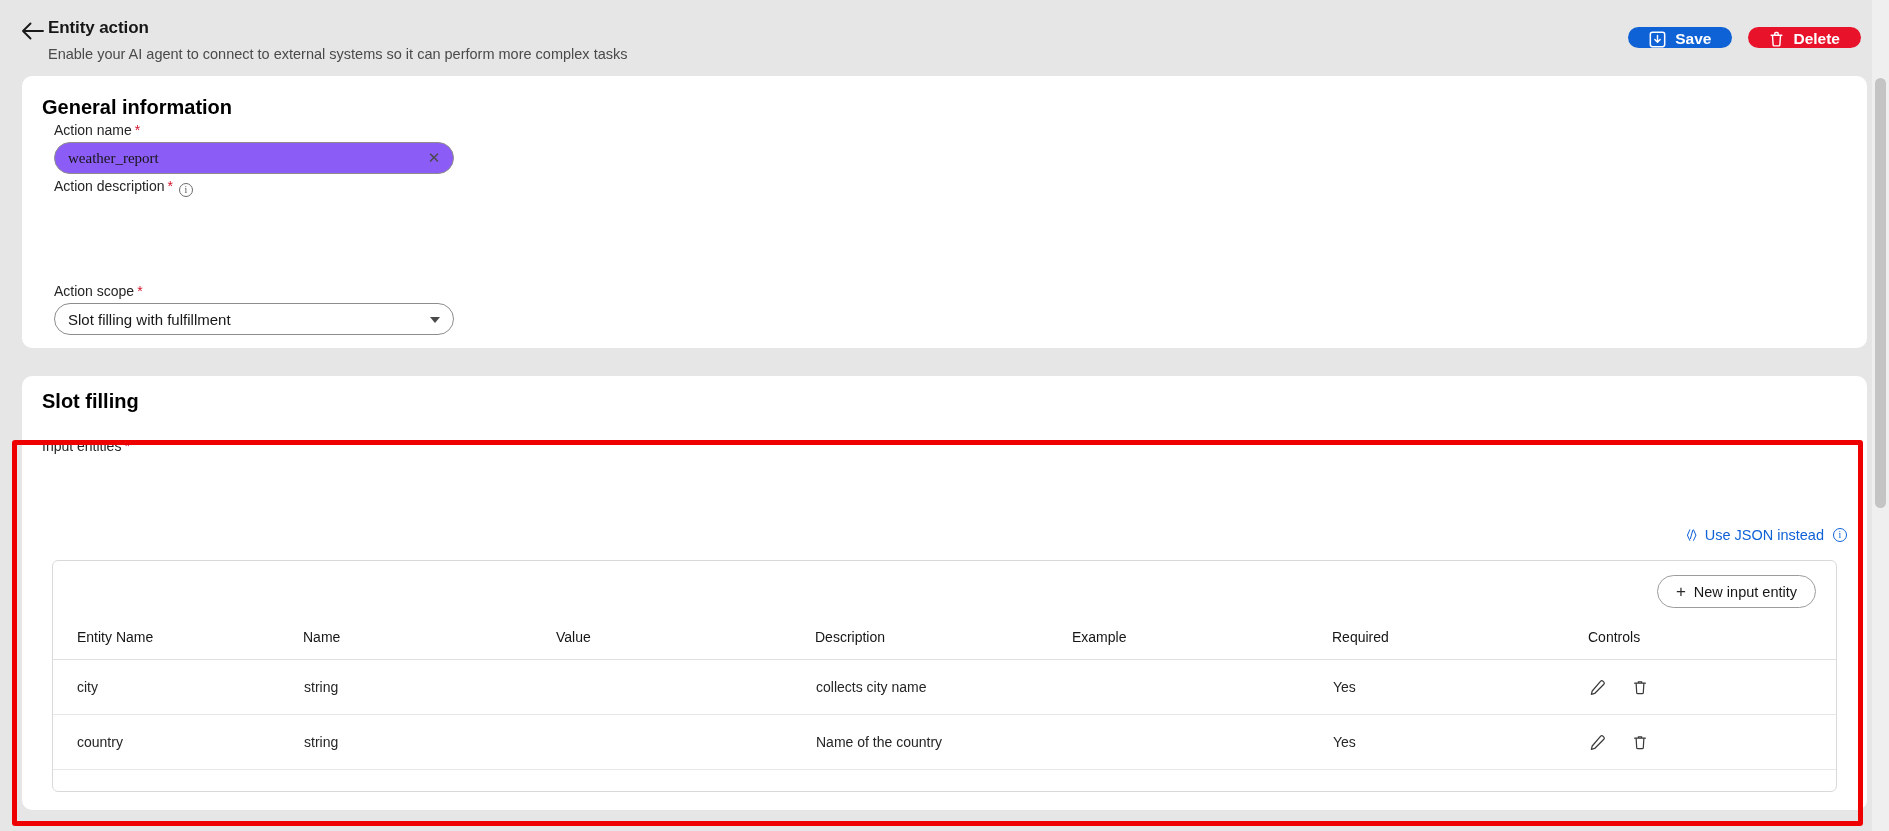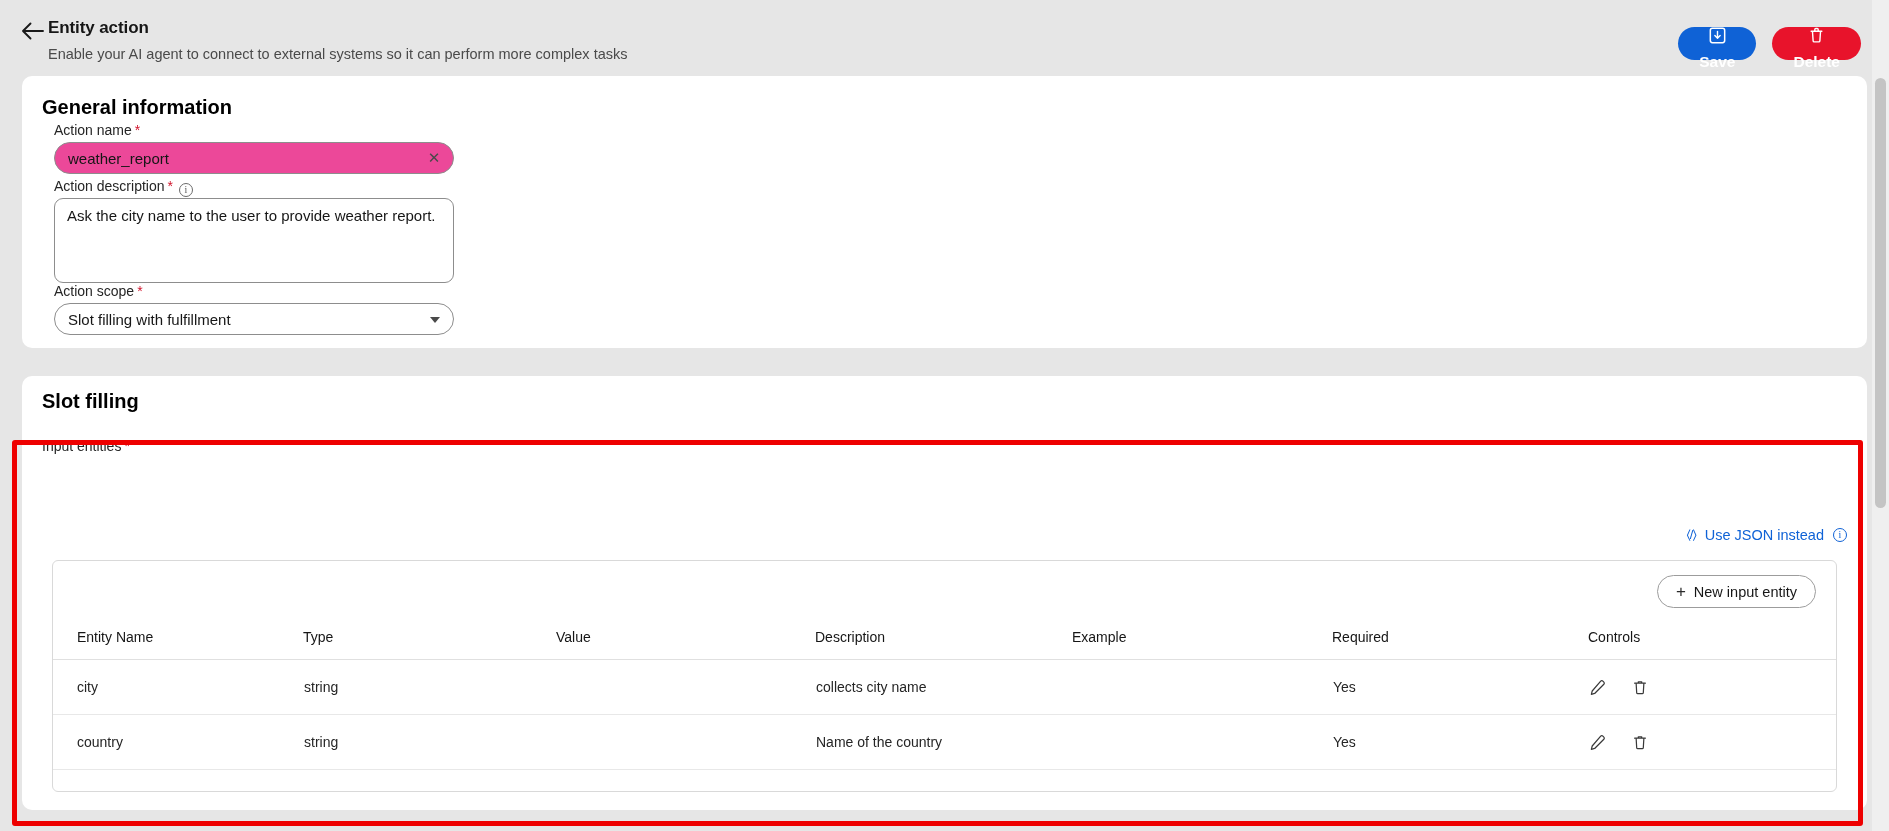--- a/index.html
+++ b/index.html
@@ -17,25 +17,24 @@
   .back-arrow {
     position: absolute; left: 20px; top: 20px; width: 26px; height: 22px;
     color: #1a1a1a; cursor: pointer; display: flex; align-items: center; justify-content: center;
   }
   .title-row { position: absolute; left: 48px; top: 18px; }
   .page-title { font-size: 17px; font-weight: bold; color: #161616; letter-spacing: -0.1px; }
   .page-subtitle { position: absolute; left: 48px; top: 46px; font-size: 14.5px; color: #4a4a4a; }
 
   .header-actions { position: absolute; right: 28px; top: 27px; display: flex; gap: 16px; align-items: center; }
   .btn {
-    display: inline-flex; align-items: center; gap: 9px;
-    height: 33px; padding: 0 21px; border-radius: 18px;
+    display: inline-flex; align-items: flex-end; gap: 9px;
+    height: 21px; padding: 0 21px; border-radius: 18px;
     font-size: 15.5px; font-weight: bold; color: #fff; border: none; cursor: pointer;
     white-space: nowrap;
-    flex-direction: column;
   }
   .btn-save { background: #0f62d6; }
   .btn-delete { background: #e8132b; }
   .btn svg { display: block; }
 
   
   .card {
     position: absolute; background: #ffffff; border-radius: 10px;
   }
   #general-card { left: 22px; top: 76px; width: 1845px; height: 272px; }
@@ -49,22 +48,22 @@
 
   .info-icon {
     display: inline-flex; width: 14px; height: 14px; border: 1.3px solid #6b6b6b;
     border-radius: 50%; align-items: center; justify-content: center;
     font-size: 10px; color: #5a5a5a; font-family: "Liberation Serif", serif;
     line-height: 1; vertical-align: -2px; margin-left: 6px; cursor: pointer;
   }
 
   .text-input {
     width: 400px; height: 32px; border: 1px solid #8d8d8d; border-radius: 16px;
-    background: #ec4899; font-size: 15px; color: #161616; padding: 0 34px 0 13px;
-    font-family: Liberation Sans, sans-serif; outline: none;
+    background: #8b5cf6; font-size: 15px; color: #161616; padding: 0 34px 0 13px;
+    font-family: Liberation Serif, serif; outline: none;
   }
   .input-wrap { position: relative; width: 400px; }
   .clear-icon {
     position: absolute; right: 12px; top: 8px; width: 16px; height: 16px;
     color: #4a4a4a; cursor: pointer; font-size: 15px; line-height: 16px; text-align: center;
   }
   .textarea {
     width: 400px; height: 85px; border: 1px solid #8d8d8d; border-radius: 9px;
     background: #fff; font-size: 15px; color: #161616; padding: 8px 12px;
     font-family: "Liberation Sans", sans-serif; resize: none; outline: none; line-height: 1.25;
@@ -186,21 +185,20 @@
       <span>Action name</span><span class="req">*</span>
     </div>
     <div class="input-wrap" style="position:absolute;left:32px;top:66px;">
       <input class="text-input" type="text" value="weather_report" style="">
       <span class="clear-icon">✕</span>
     </div>
 
     <div style="position:absolute;left:32px;top:102px;" class="field-label">
       <span>Action description</span><span class="req">*</span><span class="info-icon">i</span>
     </div>
-    <textarea class="textarea" style="position: absolute; left: 32px; top: 122px;">Ask the city name to the user to provide weather report.</textarea>
 
     <div style="position:absolute;left:32px;top:207px;" class="field-label">
       <span>Action scope</span><span class="req">*</span>
     </div>
     <div class="select-wrap" style="position:absolute;left:32px;top:227px;">
       <div class="select-box">
         <span>Slot filling with fulfillment</span>
       </div>
       <span class="caret"></span>
     </div>
@@ -223,21 +221,21 @@
     <div class="table-toolbar">
       <button class="new-entity-btn">
         <span class="plus">+</span>
         <span>New input entity</span>
       </button>
     </div>
     <table>
       <thead>
         <tr>
           <th class="c0">Entity Name</th>
-          <th class="c1">Type</th>
+          <th class="c1">Name</th>
           <th class="c2">Value</th>
           <th class="c3">Description</th>
           <th class="c4">Example</th>
           <th class="c5">Required</th>
           <th class="c6">Controls</th>
         </tr>
       </thead>
       <tbody>
         <tr>
           <td class="c0">city</td>

